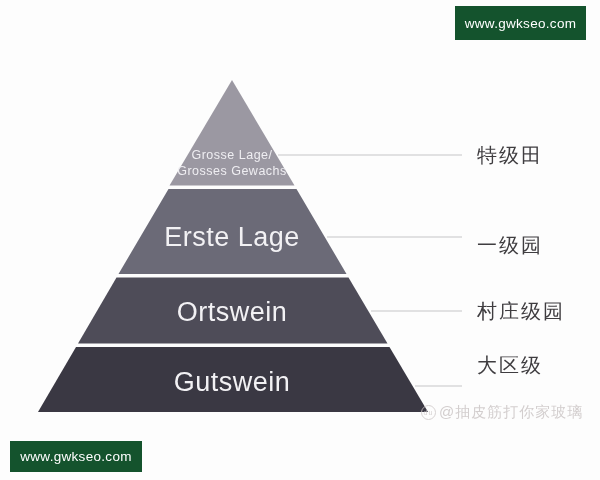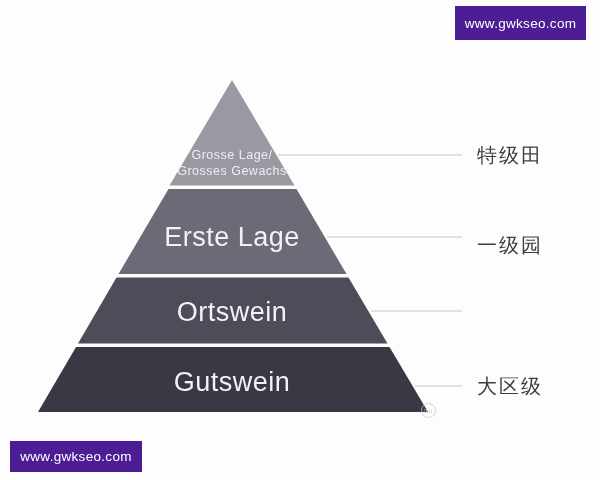--- a/index.html
+++ b/index.html
@@ -11,21 +11,21 @@
   .canvas svg{position:absolute;left:0;top:0;}
   svg text{font-family:"Liberation Sans", sans-serif;}
   .t-sm{font-size:12.5px;fill:#efeef2;text-anchor:middle;letter-spacing:0.5px;}
   .t-lg{font-size:27px;fill:#f2f1f4;text-anchor:middle;letter-spacing:0.5px;}
   .connector{stroke-width:1.2;}
   .zh-label{
     position:absolute;left:477px;height:26px;line-height:26px;
     font-size:20px;color:#3f3d40;letter-spacing:2px;white-space:nowrap;
   }
   .wm-box{
-    position:absolute;background:#4c1d95;color:#ffffff;
+    position:absolute;background:#14532d;color:#ffffff;
     font-size:13.5px;letter-spacing:0.3px;
     display:flex;align-items:center;justify-content:center;
   }
   .wm-top-right{left:455px;top:6px;width:131px;height:34px;}
   .wm-bottom-left{left:10px;top:441px;width:132px;height:31px;}
   .credit{
     position:absolute;left:421px;top:403px;
     display:flex;align-items:center;gap:3px;
     color:#c9c3c3;font-size:15px;letter-spacing:1px;
     opacity:0.8;white-space:nowrap;
@@ -55,22 +55,24 @@
 
     <text class="t-sm" x="232" y="159">Grosse Lage/</text>
     <text class="t-sm" x="232" y="175">Grosses Gewachs</text>
     <text class="t-lg" x="232" y="246">Erste Lage</text>
     <text class="t-lg" x="232" y="321">Ortswein</text>
     <text class="t-lg" x="232" y="391">Gutswein</text>
   </svg>
 
   <div class="zh-label" style="top:142px;">特级田</div>
   <div class="zh-label" style="top:232px;">一级园</div>
-  <div class="zh-label" style="top:373px;">大区级</div>
+  <div class="zh-label" style="top:298px;">村庄级园</div>
+  <div class="zh-label" style="top:352px;">大区级</div>
 
   <div class="wm-box wm-top-right">www.gwkseo.com</div>
   <div class="wm-box wm-bottom-left">www.gwkseo.com</div>
 
   <div class="credit">
     <span class="credit-icon">du</span>
+    <span>@抽皮筋打你家玻璃</span>
   </div>
 
 </div>
 
 </body></html>

